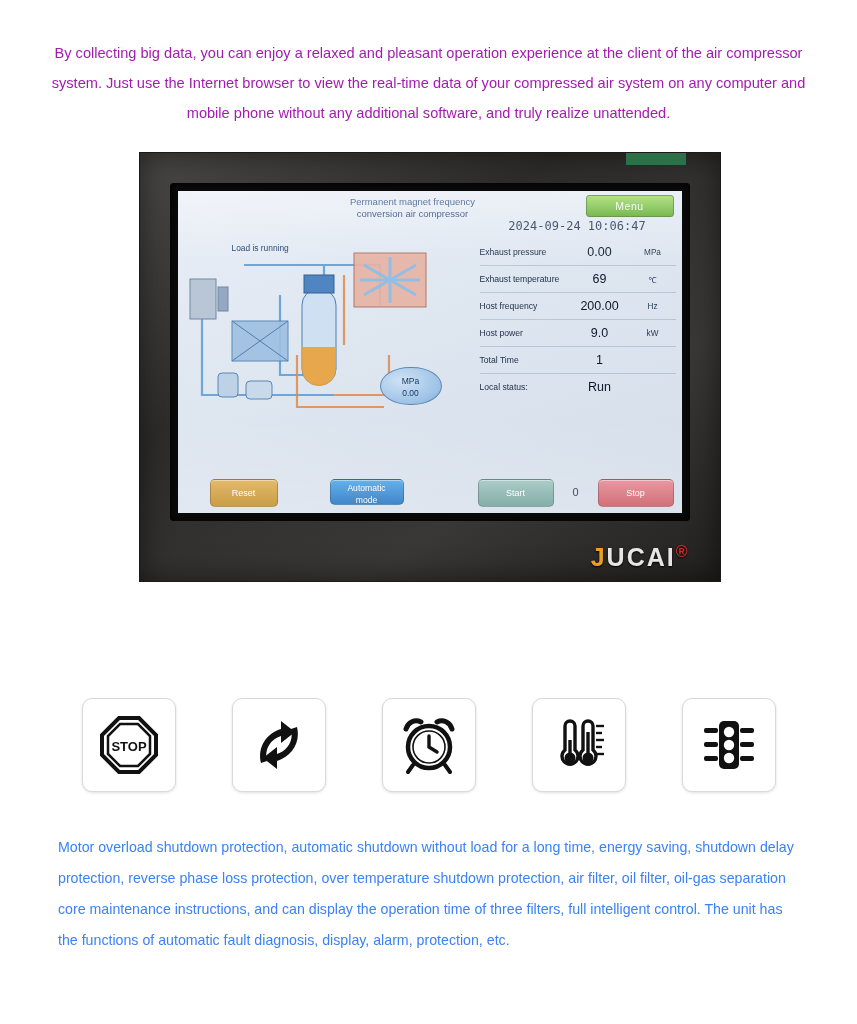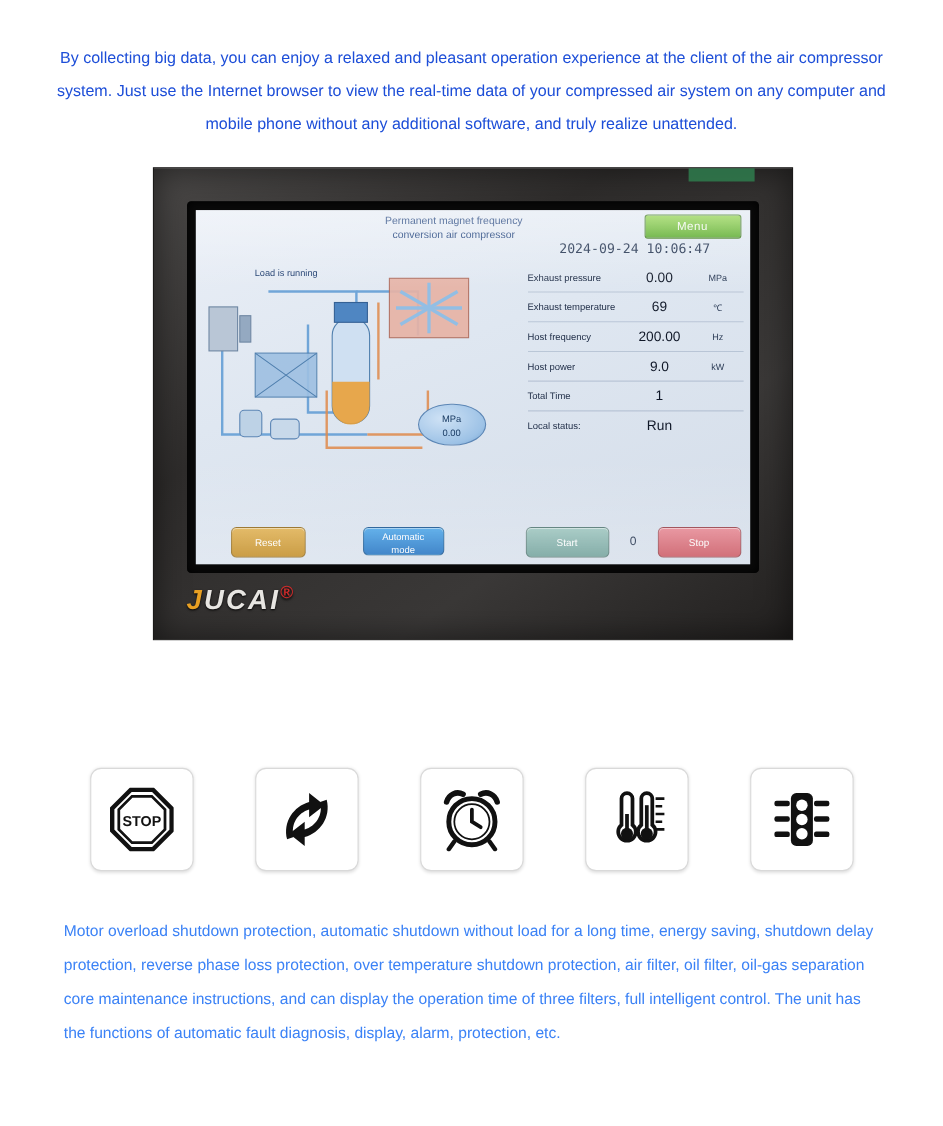--- a/index.html
+++ b/index.html
@@ -16,21 +16,21 @@
     position: relative;
   }
 
   
   .intro {
     width: 760px;
     margin: 38px auto 0 auto;
     text-align: center;
     font-size: 14.6px;
     line-height: 30px;
-    color: #1d4ed8;
+    color: #a21caf;
   }
 
   
   .hmi-wrap {
     width: 580px;
     margin: 24px auto 0 auto;
     position: relative;
   }
   .hmi-bezel {
     position: relative;
@@ -181,27 +181,26 @@
     width: 24px; height: 26px;
     line-height: 26px;
     text-align: center;
     font-size: 11px;
     color: #1b2b46;
   }
 
   
   .hmi-brand {
     position: absolute;
-    left: 30px; top: 378px;
+    left: 30px; top: 390px;
     width: 520px;
-    text-align: left;
+    text-align: right;
     font-size: 25px;
     font-weight: bold;
     letter-spacing: 2px;
-    font-style: italic;
     color: #e8e6e2;
     text-shadow: 0 1px 2px #000;
   }
   .hmi-brand .j { color: #e8a023; }
   .hmi-brand .dot { color: #cf2b2b; font-size: 16px; vertical-align: super; }
 
   
   .icon-row {
     position: absolute;
     left: 0; right: 0;

